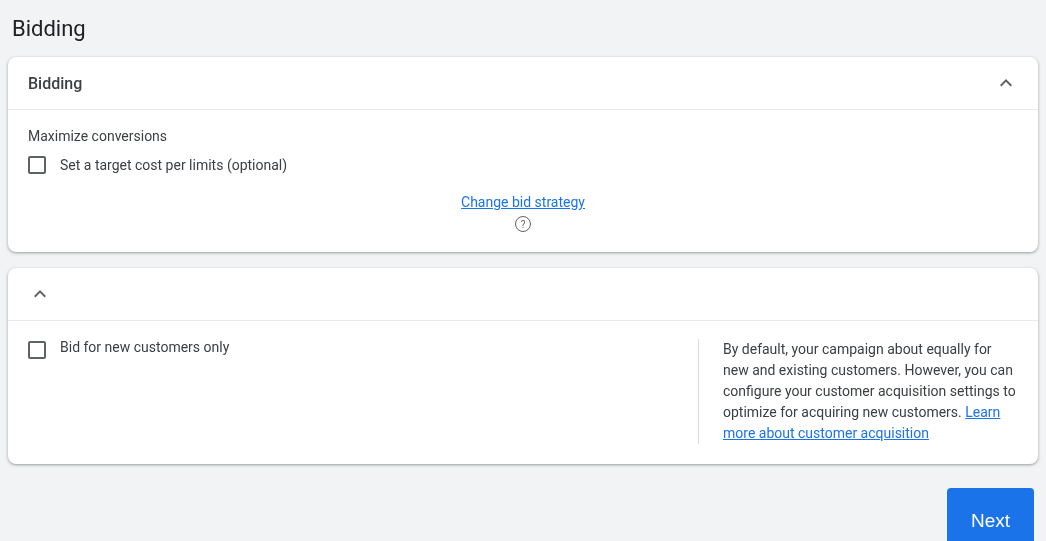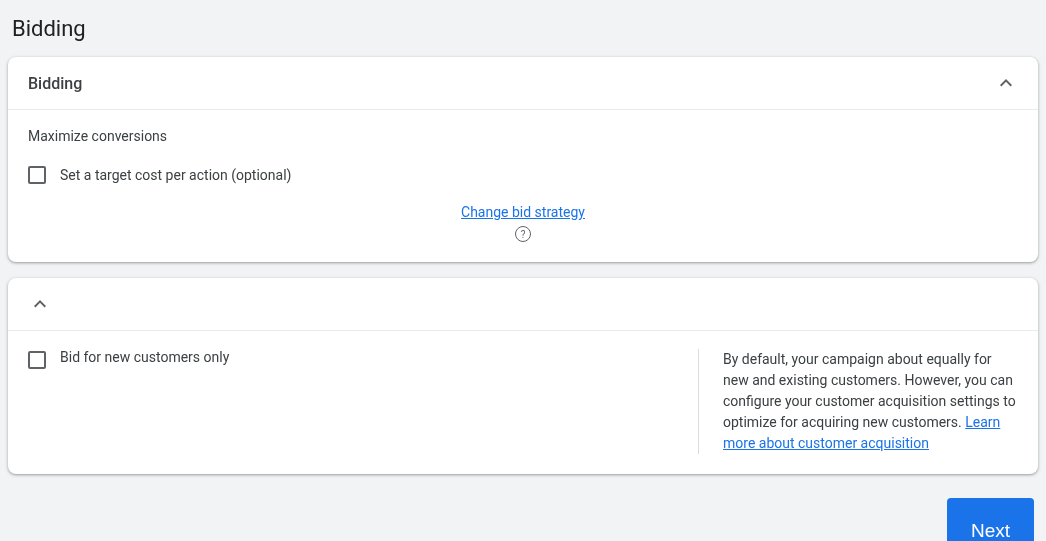--- a/index.html
+++ b/index.html
@@ -45,21 +45,21 @@
       width: 24px;
       height: 24px;
       fill: #5f6368;
     }
     .card-body {
       padding: 18px 20px 20px 20px;
     }
     .strategy-text {
       font-size: 14px;
       color: #3c4043;
-      margin-bottom: 22px;
+      margin-bottom: 12px;
     }
     .checkbox-row {
       display: flex;
       align-items: center;
       gap: 14px;
       margin-bottom: 20px;
     }
     .checkbox {
       width: 18px;
       height: 18px;
@@ -154,21 +154,21 @@
   <div class="card-header">
     <span class="card-header-title">Bidding</span>
     <svg class="chevron-icon" viewBox="0 0 24 24">
         <path d="M7.41 15.41L12 10.83l4.59 4.58L18 14l-6-6-6 6z"></path>
       </svg>
   </div>
   <div class="card-body">
     <div class="strategy-text">Maximize conversions</div>
     <div class="checkbox-row">
       <div class="checkbox"></div>
-      <span class="checkbox-label">Set a target cost per action (optional)</span>
+      <span class="checkbox-label">Set a target cost per limits (optional)</span>
     </div>
     <div class="link-row">
       <a class="link">Change bid strategy</a>
       <span class="help-icon">?</span>
     </div>
   </div>
 </div>
 
 <div class="card">
   <div class="card-header">

